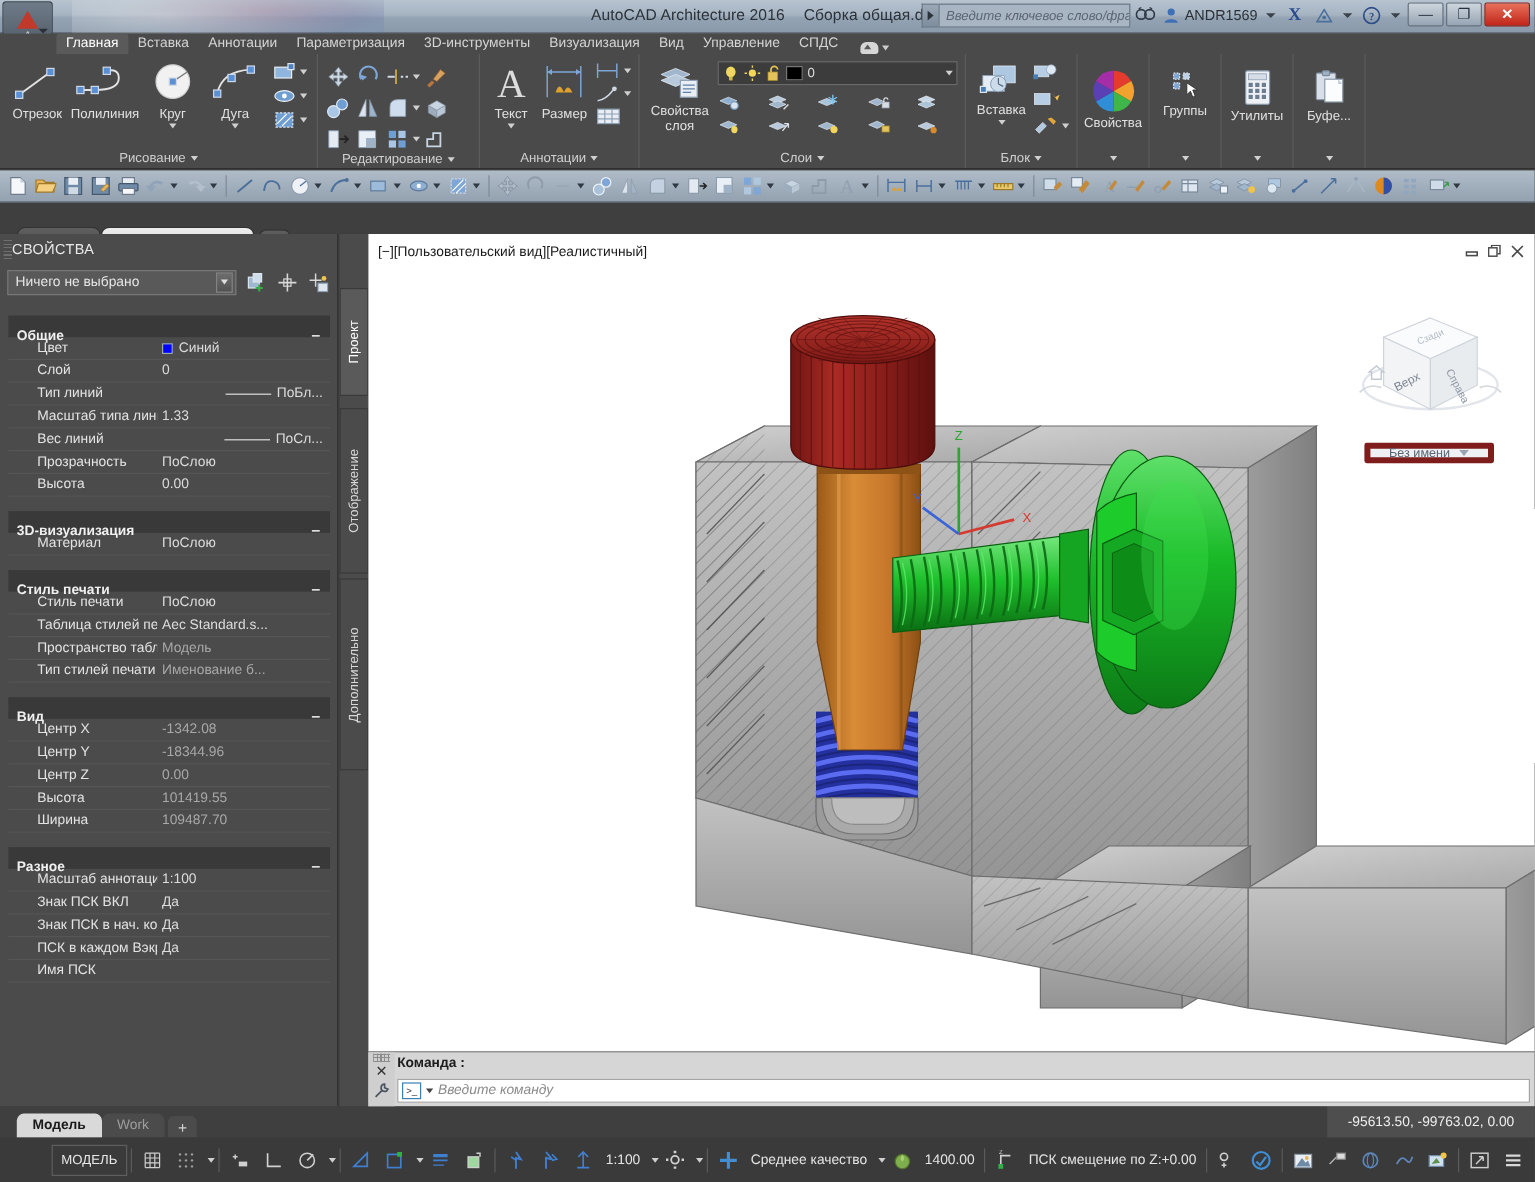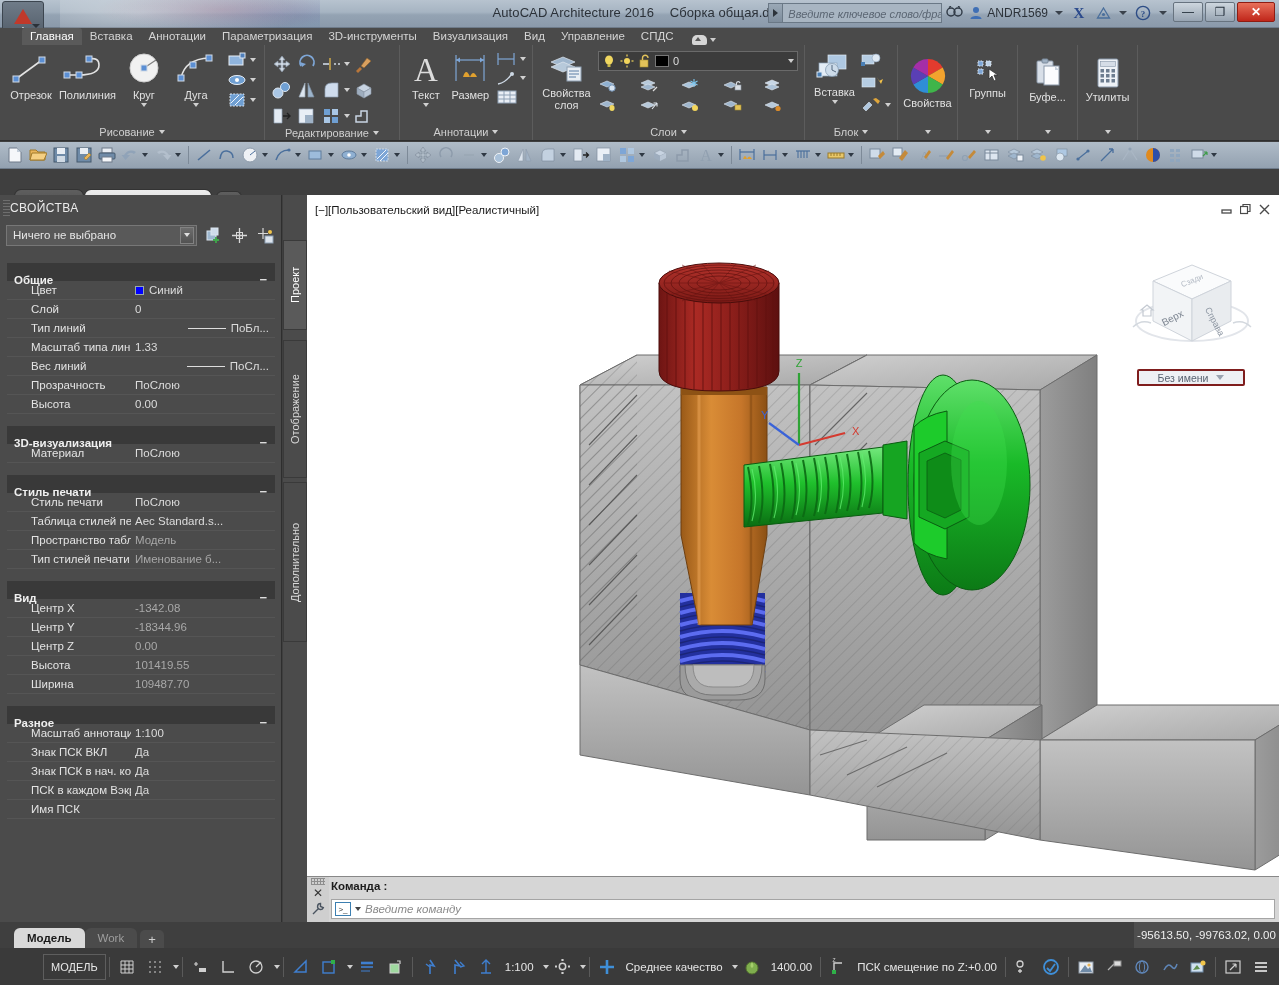--- a/index.html
+++ b/index.html
@@ -60,21 +60,21 @@
 
   .wincontrols { position:absolute; right:4px; top:2px; display:flex; gap:2px; }
   .wc { width:30px; height:20px; display:flex; align-items:center; justify-content:center;
        background: linear-gradient(to bottom,#cdd6de,#97a4b2); border:1px solid #67737f; border-radius:2px;
        color:#25303c; font-size:12px; }
   .wc.close { background: linear-gradient(to bottom,#e8705a,#c0261a); border-color:#8e1c12; color:#fff; font-weight:bold; width:38px;}
 
   
   .ribbon-tabs {
     position:absolute; left:0; top:28px; width:1279px; height:17px;
-    background:#4a4a4a; display:flex; align-items:flex-end; padding-left:22px;
+    background:#4a4a4a; display:flex; align-items:flex-end; padding-left:47px;
   }
   .rtab { font-size:11.5px; color:#d4d4d4; padding: 1px 8px 2px; line-height:14px; white-space:nowrap;}
   .rtab.active { background:#5a5a5a; color:#fff; border-radius:3px 3px 0 0;}
   .rtab-icon { margin-left:10px; display:flex; align-items:center; gap:3px; }
   .cloud-ic { width:15px;height:10px;background:#d6d6d6;border-radius:5px 5px 2px 2px; position:relative;}
   .cloud-ic:before{content:'';position:absolute;left:3px;top:2px;width:0;height:0;border-left:3px solid transparent;border-right:3px solid transparent;border-bottom:4px solid #5a5a5a;}
   .tiny-caret { width:0;height:0;border-left:3px solid transparent;border-right:3px solid transparent;border-top:4px solid #ccc;}
 
   
   .ribbon {
@@ -171,21 +171,21 @@
     position:absolute; left:307px; top:195px; width:972px; height:681px;
     background:#ffffff; overflow:hidden;
   }
   .vp-label { position:absolute; left:8px; top:9px; font-size:11.5px; color:#1a1a1a;}
   .vp-wincon { position:absolute; right:8px; top:8px; display:flex; gap:6px; color:#4a4a4a; font-size:11px;}
   .vp-wincon span { width:13px;height:13px;display:flex;align-items:center;justify-content:center;}
 
   
   .viewcube { position:absolute; right:22px; top:52px; width:130px; height:150px; }
   .vc-name { position:absolute; left:10px; top:122px; width:108px; height:17px;
-    background:#eef0f4; border:2px solid #7f1d1d; border-radius:2px;
+    background:#eef0f4; border:5px solid #7f1d1d; border-radius:2px;
     display:flex; align-items:center; justify-content:center; gap:8px;
     color:#5a6472; font-size:10.5px;}
 
   
   .cmdline {
     position:absolute; left:307px; top:876px; width:972px; height:46px;
     background:#d6d6d6; border-top:1px solid #888;
   }
   .cmd-left { position:absolute; left:0; top:0; width:22px; height:46px; background:#cfcfcf;
     display:flex; flex-direction:column; align-items:center; }
@@ -197,21 +197,21 @@
   .cmd-hist { position:absolute; left:24px; top:3px; font-size:11.5px; color:#1c1c1c; font-weight:bold;}
   .cmd-input { position:absolute; left:24px; top:22px; right:4px; height:20px; background:#fff;
     border:1px solid #a5a5a5; display:flex; align-items:center; gap:4px; padding-left:3px;}
   .cmd-prompt { width:16px;height:14px; background:#fff; border:1px solid #3c7fb1;
     display:flex;align-items:center;justify-content:center; font-size:8px; color:#333;}
   .cmd-prompt-car { width:0;height:0;border-left:3px solid transparent;border-right:3px solid transparent;border-top:4px solid #444;}
   .cmd-ph { color:#8a8a8a; font-style:italic; font-size:11.5px;}
 
   
   .coordbox {
-    position:absolute; right:0; top:922px; width:145px; height:26px;
+    position:absolute; right:0; top:922px; width:173px; height:26px;
     background:#4e4e4e; color:#efefef; font-size:11.5px;
     display:flex; align-items:center; justify-content:center;
   }
   .layout-tabs {
     position:absolute; left:0; top:922px; width:1106px; height:26px;
     background:#3f3f3f; display:flex; align-items:flex-end; padding-left:14px;
   }
   .ltab { height:20px; padding:0 13px; font-size:11.5px; display:flex; align-items:center;
     border-radius:6px 6px 0 0; }
   .ltab.active { background:#d9d9d9; color:#1a1a1a; font-weight:bold;}
@@ -739,55 +739,55 @@
       <div class="panel-title">
         <span class="dd-caret"></span>
       </div>
     </div>
 
     <div class="panel" style="width:60px">
       <div class="panel-body" style="justify-content:center;padding-top:10px">
         <div class="big-btn" style="width:56px">
           <div class="ic">
             <svg width="30" height="32" viewBox="0 0 30 32">
-                <rect x="4" y="4" width="16" height="22" rx="1" fill="#d8dfe8" stroke="#8a98a9"></rect>
-                <rect x="9" y="2" width="6" height="4" rx="1" fill="#9fb0c2" stroke="#7b8a9b"></rect>
-                <rect x="11" y="9" width="15" height="19" fill="#fbfcfe" stroke="#8a98a9"></rect>
-                <path d="M22 9 L26 13 L22 13 Z" fill="#c6d0dc"></path>
-              </svg>
-          </div>
-          <div class="lbl">Буфе...</div>
-        </div>
-      </div>
-      <div class="panel-title">
-        <span class="dd-caret"></span>
-      </div>
-    </div>
-
-    <div class="panel" style="width:60px">
-      <div class="panel-body" style="justify-content:center;padding-top:10px">
-        <div class="big-btn" style="width:56px">
-          <div class="ic">
-            <svg width="30" height="32" viewBox="0 0 30 32">
                 <rect x="5" y="2" width="20" height="28" rx="1.5" fill="#eef2f7" stroke="#8796a8"></rect>
                 <rect x="7.5" y="4.5" width="15" height="5" fill="#d5dde7" stroke="#8796a8" stroke-width=".6"></rect>
                 <g fill="#6d7d90">
                   <rect x="7.5" y="12" width="3.5" height="3.5"></rect>
                   <rect x="13" y="12" width="3.5" height="3.5"></rect>
                   <rect x="18.5" y="12" width="3.5" height="3.5"></rect>
                   <rect x="7.5" y="17" width="3.5" height="3.5"></rect>
                   <rect x="13" y="17" width="3.5" height="3.5"></rect>
                   <rect x="18.5" y="17" width="3.5" height="3.5"></rect>
                   <rect x="7.5" y="22" width="3.5" height="3.5"></rect>
                   <rect x="13" y="22" width="3.5" height="3.5"></rect>
                   <rect x="18.5" y="22" width="3.5" height="3.5"></rect>
                 </g>
               </svg>
           </div>
           <div class="lbl">Утилиты</div>
+        </div>
+      </div>
+      <div class="panel-title">
+        <span class="dd-caret"></span>
+      </div>
+    </div>
+
+    <div class="panel" style="width:60px">
+      <div class="panel-body" style="justify-content:center;padding-top:10px">
+        <div class="big-btn" style="width:56px">
+          <div class="ic">
+            <svg width="30" height="32" viewBox="0 0 30 32">
+                <rect x="4" y="4" width="16" height="22" rx="1" fill="#d8dfe8" stroke="#8a98a9"></rect>
+                <rect x="9" y="2" width="6" height="4" rx="1" fill="#9fb0c2" stroke="#7b8a9b"></rect>
+                <rect x="11" y="9" width="15" height="19" fill="#fbfcfe" stroke="#8a98a9"></rect>
+                <path d="M22 9 L26 13 L22 13 Z" fill="#c6d0dc"></path>
+              </svg>
+          </div>
+          <div class="lbl">Буфе...</div>
         </div>
       </div>
       <div class="panel-title">
         <span class="dd-caret"></span>
       </div>
     </div>
 
     <div style="flex:1"></div>
   </div>
 

